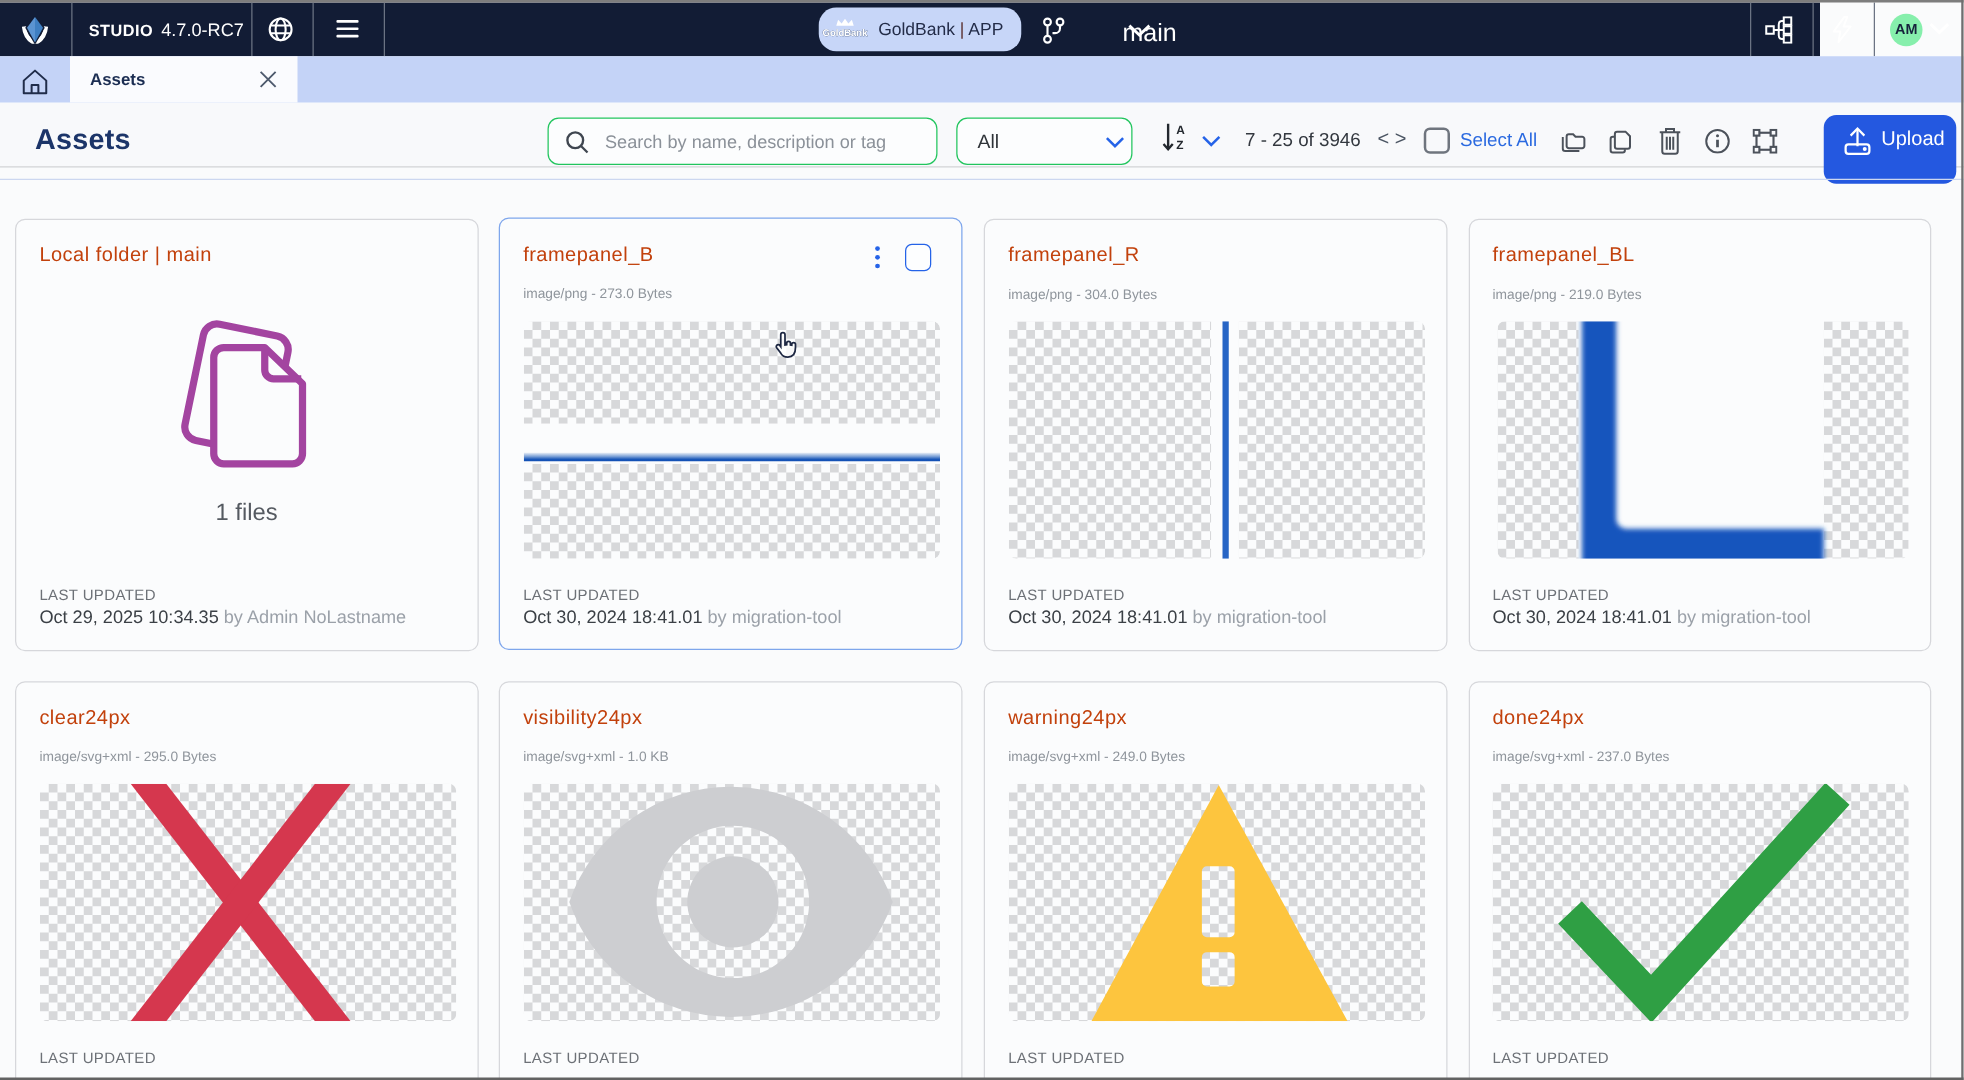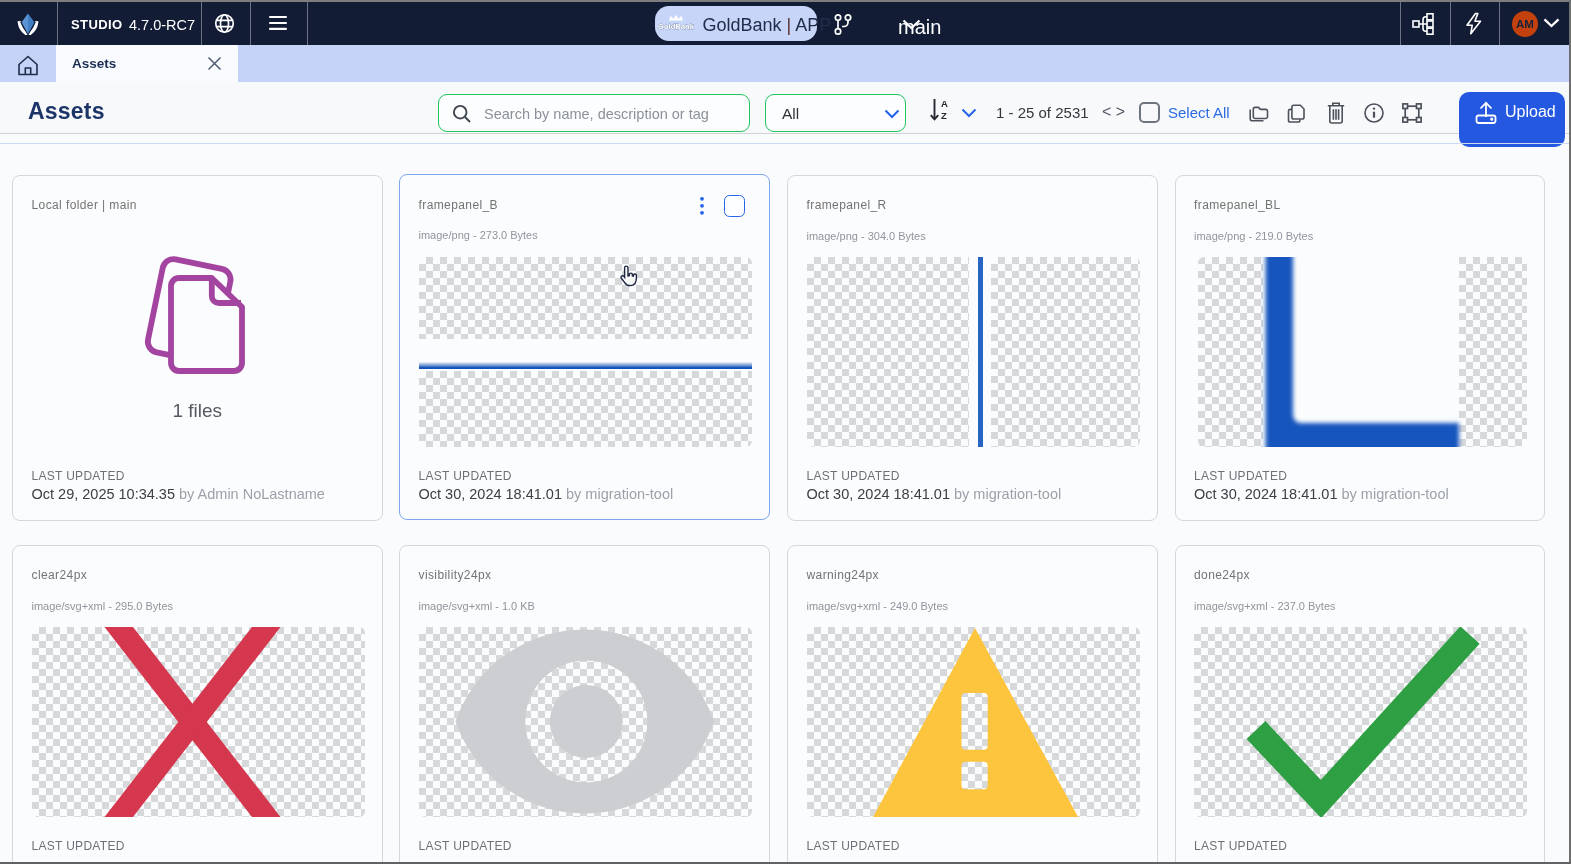--- a/index.html
+++ b/index.html
@@ -6,39 +6,39 @@
 html,body { width:1571px; height:864px; overflow:hidden; }
 body { font-family:"Liberation Sans", sans-serif; background:#fafbfc; position:relative; }
 .abs { position:absolute; }
 
 
 #frame-top { left:0; top:0; width:1571px; height:2px; background:#7d7d7d; z-index:60; }
 #frame-right { left:1569px; top:0; width:2px; height:864px; background:#6f6f6f; z-index:60; }
 #frame-bottom { left:0; top:862px; width:1571px; height:2px; background:#626262; z-index:60; }
 
 
-#nav { left:0; top:2px; width:1571px; height:43px; background:#121c35; z-index:5; }
+#nav { left:0; top:2px; width:1456px; height:43px; background:#121c35; z-index:5; }
 .nsep { position:absolute; top:0; width:1px; height:43px; background:#6b7383; }
 .ntxt { position:absolute; color:#fff; }
 
 
 #tabs { left:0; top:45px; width:1571px; height:37px; background:#c4d3f7; z-index:5; }
 #tab-assets { position:absolute; left:56px; top:0; width:182px; height:37px; background:#fafbfe; }
 #tab-assets span { position:absolute; left:16px; top:11px; font-size:13.5px; font-weight:bold; color:#1b2d52; }
 
 
 #toolbar { left:0; top:82px; width:1571px; height:52px; background:#f8f9fb; border-bottom:1px solid #d2d3d6; z-index:4; }
 #hd { position:absolute; left:28px; top:16px; font-size:23px; font-weight:bold; color:#1c3569; letter-spacing:0.2px; }
 .inputbox { position:absolute; top:11.5px; height:38px; background:#fcfdfe; border:1px solid #22c55e; border-radius:9px; }
 #contentline { left:0; top:143px; width:1571px; height:1px; background:#ccd7f0; z-index:4; }
 
 
 .card { position:absolute; width:370.5px; height:346px; background:#fbfcfd; border:1px solid #d6d7db; border-radius:8px; }
 .card.hover { border:1.5px solid #7ea6ec; }
-.ct { position:absolute; left:18.5px; top:21.5px; font-size:12px; line-height:16px; letter-spacing:0.4px; color:#737373;text-align:center; }
+.ct { position:absolute; left:18.5px; top:21.5px; font-size:16px; line-height:16px; letter-spacing:0.4px; color:#c2410c;text-align:center; }
 .cs { position:absolute; left:18.5px; top:53px; font-size:11px; line-height:14.5px; color:#8f959c; }
 .prev { position:absolute; left:18.5px; top:81.5px; width:333px; height:190px; border-radius:6px; overflow:hidden; }
 .checker { background-color:#fbfcfd; background-image:conic-gradient(#d7d8da 90deg, rgba(0,0,0,0) 90deg 180deg, #d7d8da 180deg 270deg, rgba(0,0,0,0) 270deg); background-size:14px 14px; }
 .flu { position:absolute; left:18.5px; top:294.5px; font-size:12px; line-height:12px; letter-spacing:0.3px; color:#6d7177; }
 .fdt { position:absolute; left:18.5px; top:311.5px; font-size:14.5px; line-height:15px; color:#3b4046; }
 .fdt span { color:#9ba1a9; }
 </style>
 </head>
 <body>
 <div class="abs" id="nav">
@@ -71,21 +71,21 @@
         <rect y="11.8" width="18" height="2.1" rx="1"></rect>
       </g>
   </svg>
   <div class="nsep" style="left:307px"></div>
 
   <div class="abs" style="left:654.5px;top:4px;width:162.5px;height:35px;background:#c7d6f8;border-radius:14px">
     <svg class="abs" style="left:0px;top:8px" width="42" height="19" viewBox="0 0 42 19">
       <path d="M14 6.5 L15.5 1.8 L18.3 4.8 L21 1 L23.7 4.8 L26.5 1.8 L28 6.5 Z" fill="#fff"></path>
       <text x="21" y="15" text-anchor="middle" font-size="7.6" font-weight="bold" fill="#fff" stroke="#3a4a66" stroke-width="0.35" paint-order="stroke">GoldBank</text>
     </svg>
-    <div class="abs" style="left:48px;top:9px;font-size:18px;color:#232c48;white-space:nowrap">GoldBank <span style="color:#5b3030">|</span> APP</div>
+    <div class="abs" style="left:48px;top:9px;font-size:14px;color:#232c48;white-space:nowrap">GoldBank <span style="color:#5b3030">|</span> APP</div>
   </div>
   <svg class="abs" style="left:831px;top:10.5px" width="23" height="23" viewBox="0 0 23 23" fill="none" stroke="#fff" stroke-width="1.7">
     <circle cx="7" cy="4.6" r="2.7"></circle>
     <circle cx="7" cy="18.4" r="2.7"></circle>
     <circle cx="17" cy="4.6" r="2.7"></circle>
     <path d="M7 7.3 v8.4 M17 7.3 v2.2 a4 4 0 0 1 -4 4 h-2"></path>
   </svg>
   <div class="ntxt" style="left:898px;top:14px;font-size:20px">main</div>
   <svg class="abs" style="left:902px;top:17px" width="19" height="11" viewBox="0 0 19 11" fill="none" stroke="#fff" stroke-width="2.2">
       <path d="M1.5 1.5 L9.5 9 L17.5 1.5"></path>
@@ -97,21 +97,21 @@
     <rect x="15" y="0.8" width="6" height="6"></rect>
     <rect x="15" y="8" width="6" height="6"></rect>
     <rect x="15" y="15.2" width="6" height="6"></rect>
     <path d="M7 11 h4 M13.5 3.8 h1.5 M13.5 18.2 h1.5 M11 11 h4 M13.5 3.8 c-1.8 0 -2.5 1 -2.5 3 v8.4 c0 2 0.7 3 2.5 3"></path>
   </svg>
   <div class="nsep" style="left:1449.5px"></div>
   <svg class="abs" style="left:1464px;top:10px" width="20" height="24" viewBox="0 0 20 24" fill="none" stroke="#fff" stroke-width="1.6" stroke-linejoin="round">
     <path d="M11.5 1.5 L3 13.2 h5.2 L6.8 21.8 L16.5 9.2 h-5.6 L13.8 1.5 Z"></path>
   </svg>
   <div class="nsep" style="left:1498.5px"></div>
-  <div class="abs" style="left:1512px;top:8.5px;width:26px;height:26px;border-radius:50%;background:#c2410c;text-align:center;line-height:26px;font-size:11.5px;font-weight:bold;color:#16223c">AM</div>
+  <div class="abs" style="left:1512px;top:8.5px;width:26px;height:26px;border-radius:50%;background:#86efac;text-align:center;line-height:26px;font-size:11.5px;font-weight:bold;color:#16223c">AM</div>
   <svg class="abs" style="left:1543px;top:15.5px" width="17" height="10" viewBox="0 0 17 10" fill="none" stroke="#fff" stroke-width="2.3">
       <path d="M1.5 1.3 L8.5 8 L15.5 1.3"></path>
     </svg>
 </div>
 <div class="abs" id="tabs">
   <svg class="abs" style="left:17px;top:9.5px" width="22" height="21" viewBox="0 0 22 21" fill="none" stroke="#202c4a" stroke-width="1.6" stroke-linejoin="round">
     <path d="M2 9.5 L11 1.5 L20 9.5 V19.5 H2 Z"></path>
     <path d="M8.3 19.5 V13 h5.4 v6.5"></path>
   </svg>
   <div id="tab-assets">
@@ -140,21 +140,21 @@
     <g fill="none" stroke="#23282e" stroke-width="1.9">
         <path d="M4.5 1 V21"></path>
         <path d="M0.8 17.2 L4.5 21.4 L8.2 17.2"></path>
       </g>
     <text x="11" y="9" font-size="9.5" font-weight="bold" fill="#23282e">A</text>
     <text x="11" y="21" font-size="9.5" font-weight="bold" fill="#23282e">Z</text>
   </svg>
   <svg class="abs" style="left:961px;top:26px" width="16" height="10" viewBox="0 0 16 10" fill="none" stroke="#2563e8" stroke-width="2">
       <path d="M1.5 1.5 L8 8 L14.5 1.5"></path>
     </svg>
-  <div class="abs" style="left:996px;top:22px;font-size:15px;color:#33383f">1 - 25 of 2531</div>
+  <div class="abs" style="left:996px;top:22px;font-size:15px;color:#33383f">7 - 25 of 3946</div>
   <div class="abs" style="left:1102px;top:21px;font-size:16px;color:#4b5563">&lt;&nbsp;&gt;</div>
   <div class="abs" style="left:1139px;top:19.5px;width:21px;height:21px;border:2px solid #6f757e;border-radius:5px"></div>
   <div class="abs" style="left:1168px;top:22px;font-size:15px;color:#2b6ae0">Select All</div>
 
   <svg class="abs" style="left:1249px;top:21px" width="20" height="21" viewBox="0 0 20 21" fill="none" stroke="#4c525b" stroke-width="1.6">
     <path d="M1.2 6.5 v9.3 a2 2 0 0 0 2 2 h11.3"></path>
     <path d="M4.3 11.9 V6.2 a1.8 1.8 0 0 1 1.8 -1.8 h3.4 l1.9 2 h5.3 a1.8 1.8 0 0 1 1.8 1.8 v5.5 a1.8 1.8 0 0 1 -1.8 1.8 H 6.1 a1.8 1.8 0 0 1 -1.8 -1.8 Z"></path>
   </svg>
   <svg class="abs" style="left:1287px;top:21px" width="20" height="21" viewBox="0 0 20 21" fill="none" stroke="#4c525b" stroke-width="1.6">
     <path d="M4.9 6.4 H3.3 a1.8 1.8 0 0 0 -1.8 1.8 v9 a1.8 1.8 0 0 0 1.8 1.8 h7.8 a1.8 1.8 0 0 0 1.8 -1.8 v-0.9"></path>

